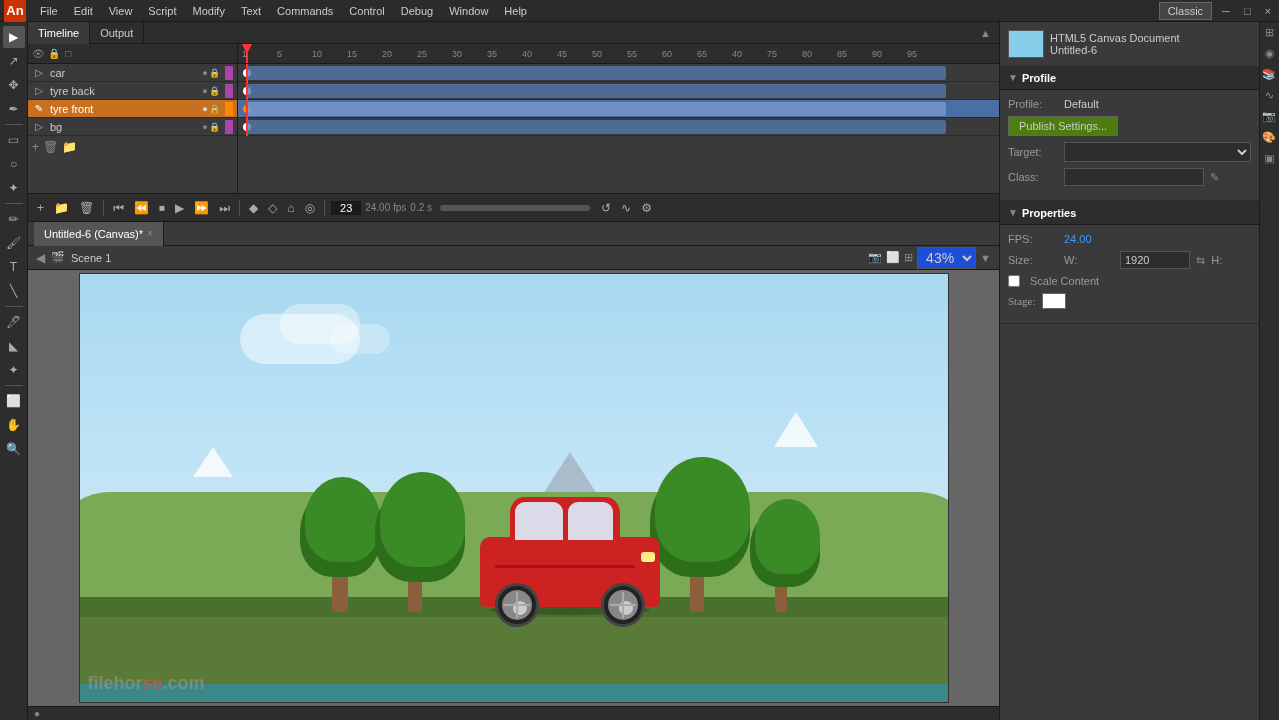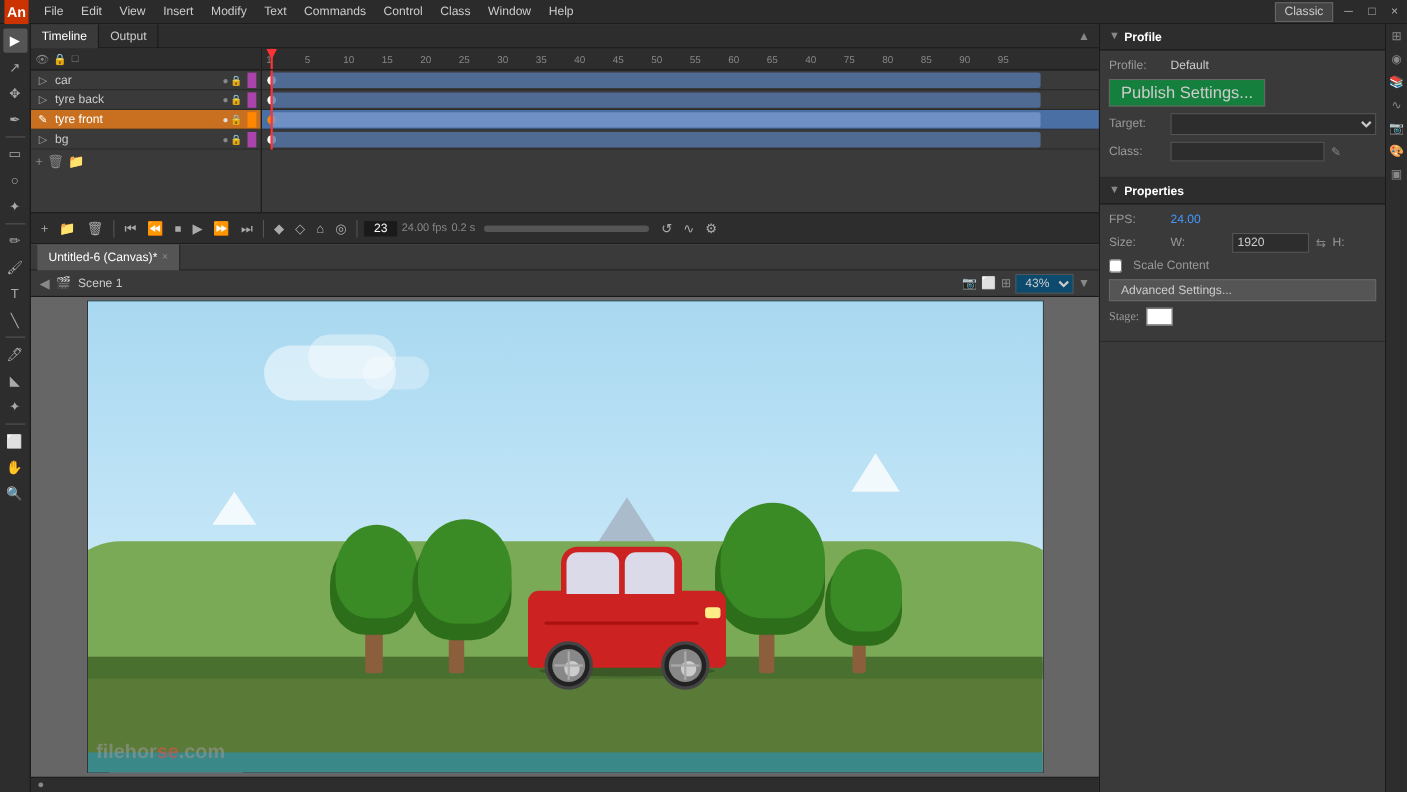--- a/index.html
+++ b/index.html
@@ -67,21 +67,21 @@
     #canvas-topbar { height: 24px; background: #3a3a3a; border-bottom: 1px solid #1a1a1a; display: flex; align-items: center; padding: 0 6px; gap: 4px; }
     #doc-tabs { display: flex; height: 24px; }
     .doc-tab { padding: 0 10px; height: 24px; line-height: 24px; background: #4a4a4a; border-right: 1px solid #1a1a1a; cursor: pointer; color: #ccc; display: flex; align-items: center; gap: 4px; font-size: 11px; }
     .doc-tab.active { background: #555; color: #fff; }
     .doc-tab-close { color: #888; font-size: 10px; cursor: pointer; }
     #scene-bar { height: 24px; background: #3a3a3a; border-bottom: 1px solid #1a1a1a; display: flex; align-items: center; padding: 0 8px; gap: 6px; }
     .scene-nav { color: #888; cursor: pointer; font-size: 12px; }
     .scene-icon { color: #888; font-size: 11px; }
     .scene-name { color: #ccc; font-size: 11px; }
     .scene-bar-right { margin-left: auto; display: flex; align-items: center; gap: 4px; }
-    .zoom-select { background: #0c4a6e; color: #ccc; border: 1px solid #555; padding: 1px 4px; font-size: 11px; cursor: pointer; }
+    .zoom-select { background: #1d4ed8; color: #ccc; border: 1px solid #555; padding: 1px 4px; font-size: 14px; cursor: pointer; }
 
     #canvas-viewport { flex: 1; background: #666; display: flex; align-items: center; justify-content: center; overflow: hidden; position: relative; }
     #stage { width: 870px; height: 430px; background: #87ceeb; position: relative; overflow: hidden; border: 1px solid #333; }
 
     
     .sky { position: absolute; top: 0; left: 0; right: 0; bottom: 0; background: linear-gradient(180deg, #a8d8f0 0%, #c8e8f8 60%, #b0d5e8 100%); }
     .cloud1 { position: absolute; top: 40px; left: 160px; width: 120px; height: 50px; background: rgba(255,255,255,0.5); border-radius: 30px; }
     .cloud2 { position: absolute; top: 30px; left: 200px; width: 80px; height: 40px; background: rgba(255,255,255,0.4); border-radius: 25px; }
     .mountain1 { left: 50px; width: 0; height: 0; border-left: 100px solid transparent; border-right: 100px solid transparent; border-bottom: 150px solid #9ab8cc; bottom: 110px; }
     .mountain2 { right: 100px; width: 0; height: 0; border-left: 120px solid transparent; border-right: 120px solid transparent; border-bottom: 180px solid #9ab8cc; bottom: 110px; }
@@ -106,21 +106,21 @@
     .panel-header { height: 24px; background: #2d2d2d; display: flex; align-items: center; padding: 0 8px; gap: 4px; cursor: pointer; border-bottom: 1px solid #1a1a1a; }
     .panel-header-arrow { color: #888; font-size: 10px; }
     .panel-header-title { color: #fff; font-size: 11px; font-weight: bold; }
     .panel-body { padding: 8px; }
     .panel-row { display: flex; align-items: center; margin-bottom: 6px; gap: 6px; }
     .panel-label { color: #999; font-size: 11px; min-width: 50px; }
     .panel-value { color: #ccc; font-size: 11px; text-align: right; }
     .panel-input { background: #2d2d2d; border: 1px solid #555; color: #ccc; padding: 2px 4px; font-size: 11px; width: 70px; }
     .panel-input-wide { background: #2d2d2d; border: 1px solid #555; color: #ccc; padding: 2px 4px; font-size: 11px; width: 140px; }
     .panel-select { background: #2d2d2d; border: 1px solid #555; color: #ccc; padding: 2px 4px; font-size: 11px; flex: 1; }
-    .panel-btn { background: #15803d; border: 1px solid #666; color: #ccc; padding: 3px 10px; font-size: 15px; cursor: pointer; }
+    .panel-btn { background: #4d7c0f; border: 1px solid #666; color: #ccc; padding: 3px 10px; font-size: 11px; cursor: pointer; }
     .doc-thumbnail { width: 36px; height: 28px; background: #87ceeb; border: 1px solid #555; margin-right: 6px; }
     .fps-value { color: #4499ff; font-size: 11px; }
     .panel-checkbox { width: 12px; height: 12px; margin-right: 4px; }
     .color-swatch { width: 24px; height: 16px; background: #fff; border: 1px solid #666; cursor: pointer; }
     .stage-label { color: #999; font-size: 11px; font-family: Liberation Serif, serif; }
     .size-link { color: #888; font-size: 11px; cursor: pointer; }
     .advanced-btn { background: #555; border: 1px solid #666; color: #ccc; padding: 3px 10px; font-size: 11px; cursor: pointer; width: 100%; text-align: left; display: flex; justify-content: space-between; align-items: center; }
 
     
     ::-webkit-scrollbar { width: 8px; height: 8px; }
@@ -146,26 +146,26 @@
     .collapse-arrow { color: #888; cursor: pointer; padding: 0 4px; }
   </style>
 </head>
 <body>
 
 <div id="menubar">
   <div class="app-icon">An</div>
   <span class="menu-item">File</span>
   <span class="menu-item">Edit</span>
   <span class="menu-item">View</span>
-  <span class="menu-item">Insert</span>
+  <span class="menu-item">Script</span>
   <span class="menu-item">Modify</span>
   <span class="menu-item">Text</span>
   <span class="menu-item">Commands</span>
   <span class="menu-item">Control</span>
-  <span class="menu-item">Class</span>
+  <span class="menu-item">Debug</span>
   <span class="menu-item">Window</span>
   <span class="menu-item">Help</span>
   <div class="menubar-right">
     <div class="workspace-label">Classic</div>
     <span style="color:#aaa;cursor:pointer;padding:0 4px;">─</span>
     <span style="color:#aaa;cursor:pointer;padding:0 4px;">□</span>
     <span style="color:#aaa;cursor:pointer;padding:0 4px;">×</span>
   </div>
 </div>
 
@@ -460,20 +460,27 @@
 
       <div class="canvas-bottom-bar">
         <span class="bottom-status">●</span>
       </div>
     </div>
   </div>
 
   <div id="right-wrapper">
     <div id="right-panel">
 
+      <div class="panel-doc-info">
+        <div class="doc-thumbnail"></div>
+        <div>
+          <div class="doc-name">HTML5 Canvas Document</div>
+          <div class="doc-name">Untitled-6</div>
+        </div>
+      </div>
 
       <div class="panel-section">
         <div class="panel-header">
           <span class="panel-header-arrow">▼</span>
           <span class="panel-header-title">Profile</span>
         </div>
         <div class="panel-body">
           <div class="panel-row">
             <span class="panel-label">Profile:</span>
             <span class="panel-value">Default</span>
@@ -509,25 +516,20 @@
             <span class="panel-label">Size:</span>
             <span class="panel-label">W:</span>
             <input class="panel-input" type="text" value="1920" style="">
             <span class="size-link">⇆</span>
             <span class="panel-label">H:</span>
 
           </div>
           <div class="panel-row">
             <input type="checkbox" class="panel-checkbox" style="">
             <span class="panel-label">Scale Content</span>
-          </div>
-          <div class="panel-row">
-            <button class="advanced-btn">
-              <span>Advanced Settings...</span>
-            </button>
           </div>
           <div class="panel-row">
             <span class="stage-label">Stage:</span>
             <div class="color-swatch" style="background:#ffffff;"></div>
           </div>
         </div>
       </div>
 
     </div>
 

